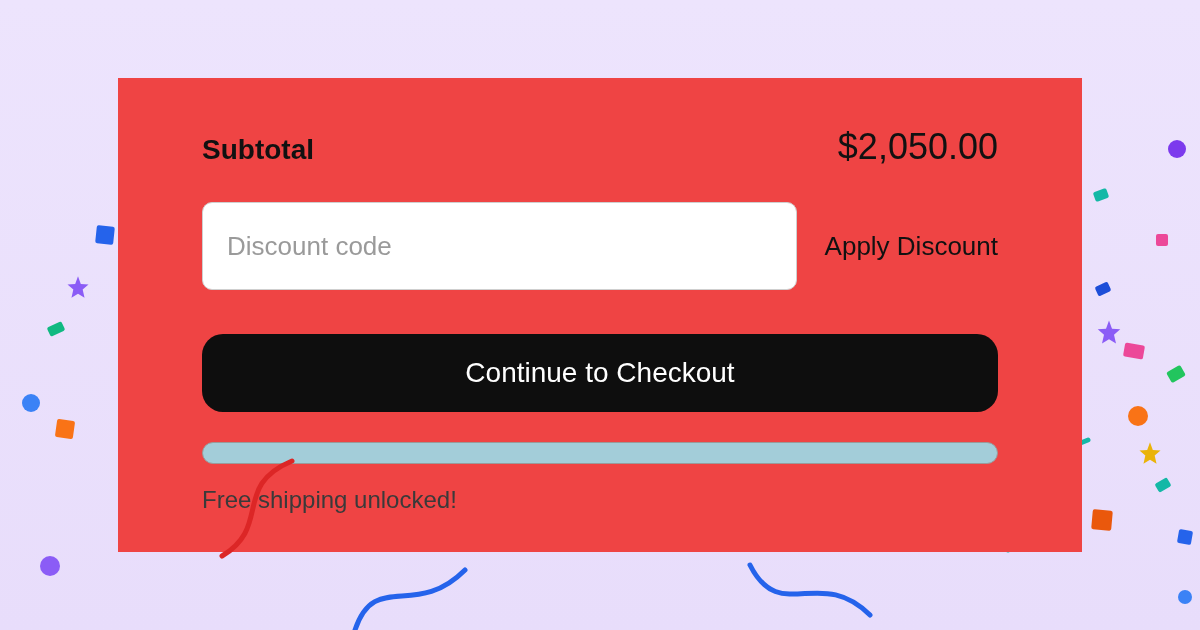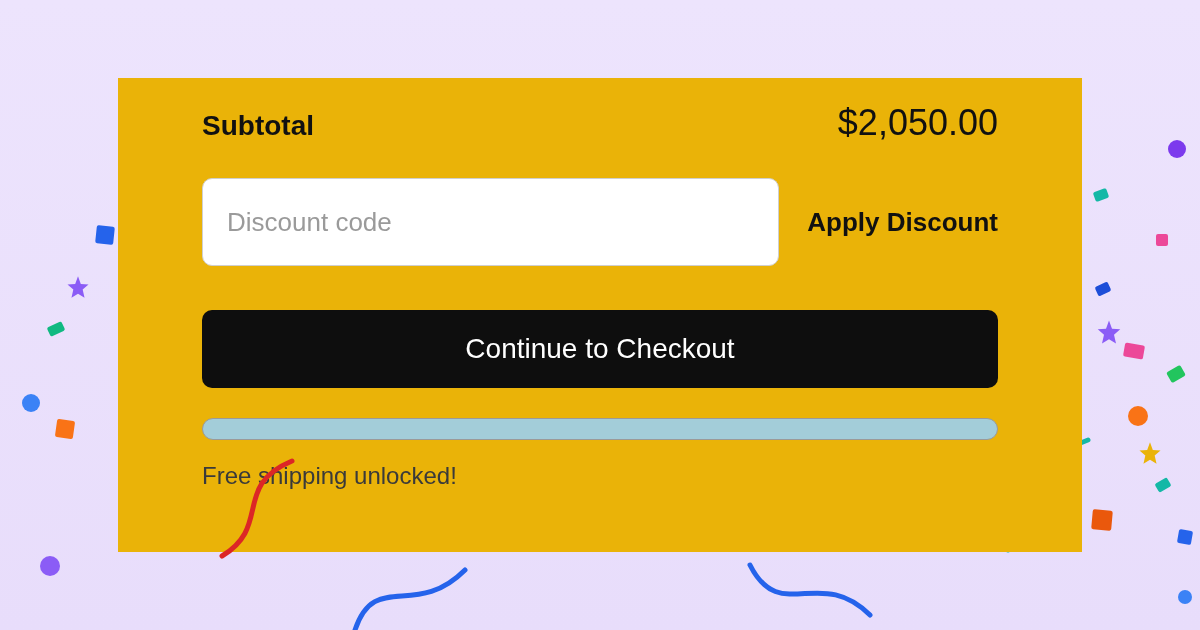--- a/index.html
+++ b/index.html
@@ -10,22 +10,22 @@
       font-family: -apple-system, BlinkMacSystemFont, "Segoe UI", Helvetica, Arial, sans-serif;
       position: relative;
       overflow: hidden;
     }
     .card {
       position: absolute;
       left: 118px;
       top: 78px;
       width: 964px;
       height: 474px;
-      background: #eab308;
-      padding: 24px 84px 30px 84px;
+      background: #ef4444;
+      padding: 48px 84px 30px 84px;
     }
     .subtotal-row {
       display: flex;
       justify-content: space-between;
       align-items: baseline;
       margin-bottom: 34px;
     }
     .subtotal-label {
       font-size: 28px;
       font-weight: 600;
@@ -48,32 +48,32 @@
       border: 1px solid #cfcfcf;
       border-radius: 10px;
       background: #fff;
       font-size: 26px;
       padding: 0 24px;
       color: #111;
     }
     .discount-input::placeholder { color: #9a9a9a; }
     .apply-link {
       font-size: 26px;
-      font-weight: 700;
+      font-weight: 400;
       color: #111;
       cursor: pointer;
       white-space: nowrap;
     }
     .checkout-btn {
       width: 100%;
       height: 78px;
       background: #0e0e0e;
       color: #fff;
       border: none;
-      border-radius: 10px;
+      border-radius: 21px;
       font-size: 28px;
       font-weight: 500;
       cursor: pointer;
       margin-bottom: 30px;
     }
     .progress-bar {
       width: 100%;
       height: 22px;
       background: #a3cdd9;
       border: 1px solid #9a9a9a;

